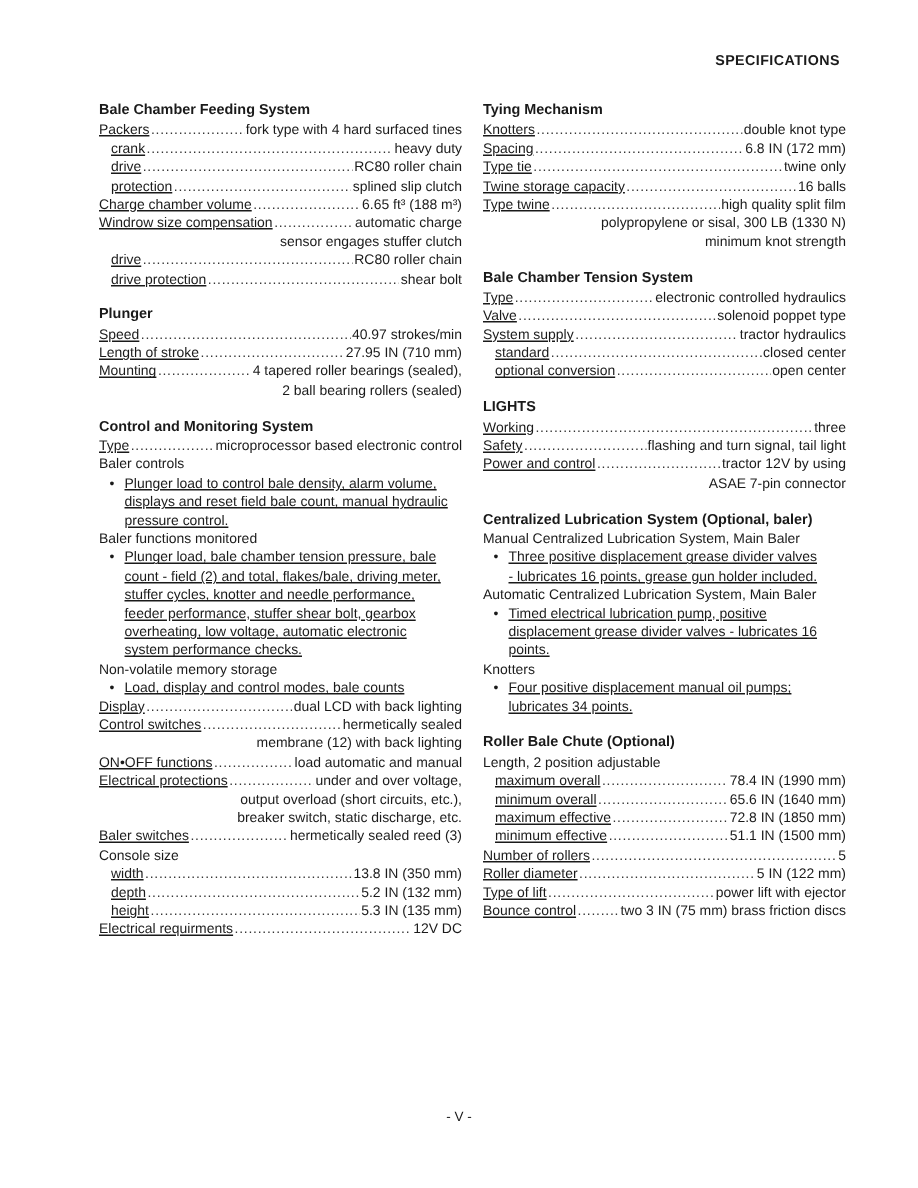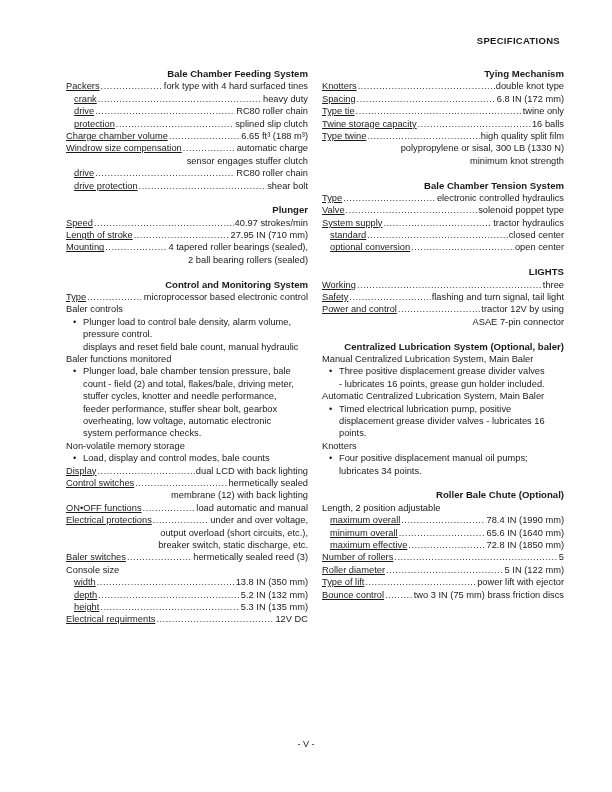--- a/index.html
+++ b/index.html
@@ -9,30 +9,30 @@
     font-size: 9.3px; line-height: 12.4px;
   }
   .page-header {
     position: absolute; top: 35px; right: 52px;
     font-weight: bold; font-size: 9.5px; letter-spacing: 0.3px;
   }
   .col { position: absolute; top: 68px; width: 242px; }
   .col.left { left: 66px; }
   .col.right { left: 322px; }
   .section { margin-bottom: 12.4px; }
-  .section-title { font-weight: bold; font-size: 9.6px; height: 12.4px; text-align: right; }
+  .section-title { font-weight: bold; font-size: 9.6px; height: 12.4px; }
   .row { display: flex; align-items: baseline; height: 12.4px; white-space: nowrap; overflow: hidden; }
   .row.indent { padding-left: 8px; text-align: center; }
   .row .label { flex: 0 0 auto; text-decoration: underline; }
   .row .dots { flex: 1 1 auto; overflow: hidden; margin: 0 1px; letter-spacing: 0.5px; color: #333; }
   .row .dots::after { content: "................................................................................................................................................"; }
   .row .value { flex: 0 0 auto; }
   .cont { text-align: right; height: 12.4px; white-space: nowrap; }
   .plain { height: 12.4px; white-space: nowrap; }
-  .bullet { position: relative; padding-left: 17px; text-align: justify; text-align-last: left; }
+  .bullet { position: relative; padding-left: 17px; text-align: justify; text-align-last: left; text-decoration: underline; }
   .bullet::before { content: "\2022"; position: absolute; left: 7px; top: 0; }
   .bullet span { display: block; }
   .footer {
     position: absolute; top: 738px; left: 0; width: 612px; text-align: center; font-size: 9px;
   }
 </style>
 </head>
 <body>
 
 <div class="page-header">SPECIFICATIONS</div>
@@ -107,22 +107,22 @@
   <div class="section">
     <div class="section-title">Control and Monitoring System</div>
     <div class="row">
         <span class="label">Type</span>
         <span class="dots"></span>
         <span class="value">microprocessor based electronic control</span>
       </div>
     <div class="plain">Baler controls</div>
     <div class="bullet">
       <span>Plunger load to control bale density, alarm volume,</span>
+      <span>displays and reset field bale count, manual hydraulic</span>
       <span>pressure control.</span>
-      <span>displays and reset field bale count, manual hydraulic</span>
     </div>
     <div class="plain">Baler functions monitored</div>
     <div class="bullet">
       <span>Plunger load, bale chamber tension pressure, bale</span>
       <span>count - field (2) and total, flakes/bale, driving meter,</span>
       <span>stuffer cycles, knotter and needle performance,</span>
       <span>feeder performance, stuffer shear bolt, gearbox</span>
       <span>overheating, low voltage, automatic electronic</span>
       <span>system performance checks.</span>
     </div>
@@ -295,20 +295,25 @@
     <div class="row indent">
         <span class="label">minimum overall</span>
         <span class="dots"></span>
         <span class="value">65.6 IN (1640 mm)</span>
       </div>
     <div class="row indent">
         <span class="label">maximum effective</span>
         <span class="dots"></span>
         <span class="value">72.8 IN (1850 mm)</span>
       </div>
+    <div class="row indent">
+        <span class="label">minimum effective</span>
+        <span class="dots"></span>
+        <span class="value">51.1 IN (1500 mm)</span>
+      </div>
     <div class="row">
         <span class="label">Number of rollers</span>
         <span class="dots"></span>
         <span class="value">5</span>
       </div>
     <div class="row">
         <span class="label">Roller diameter</span>
         <span class="dots"></span>
         <span class="value">5 IN (122 mm)</span>
       </div>

